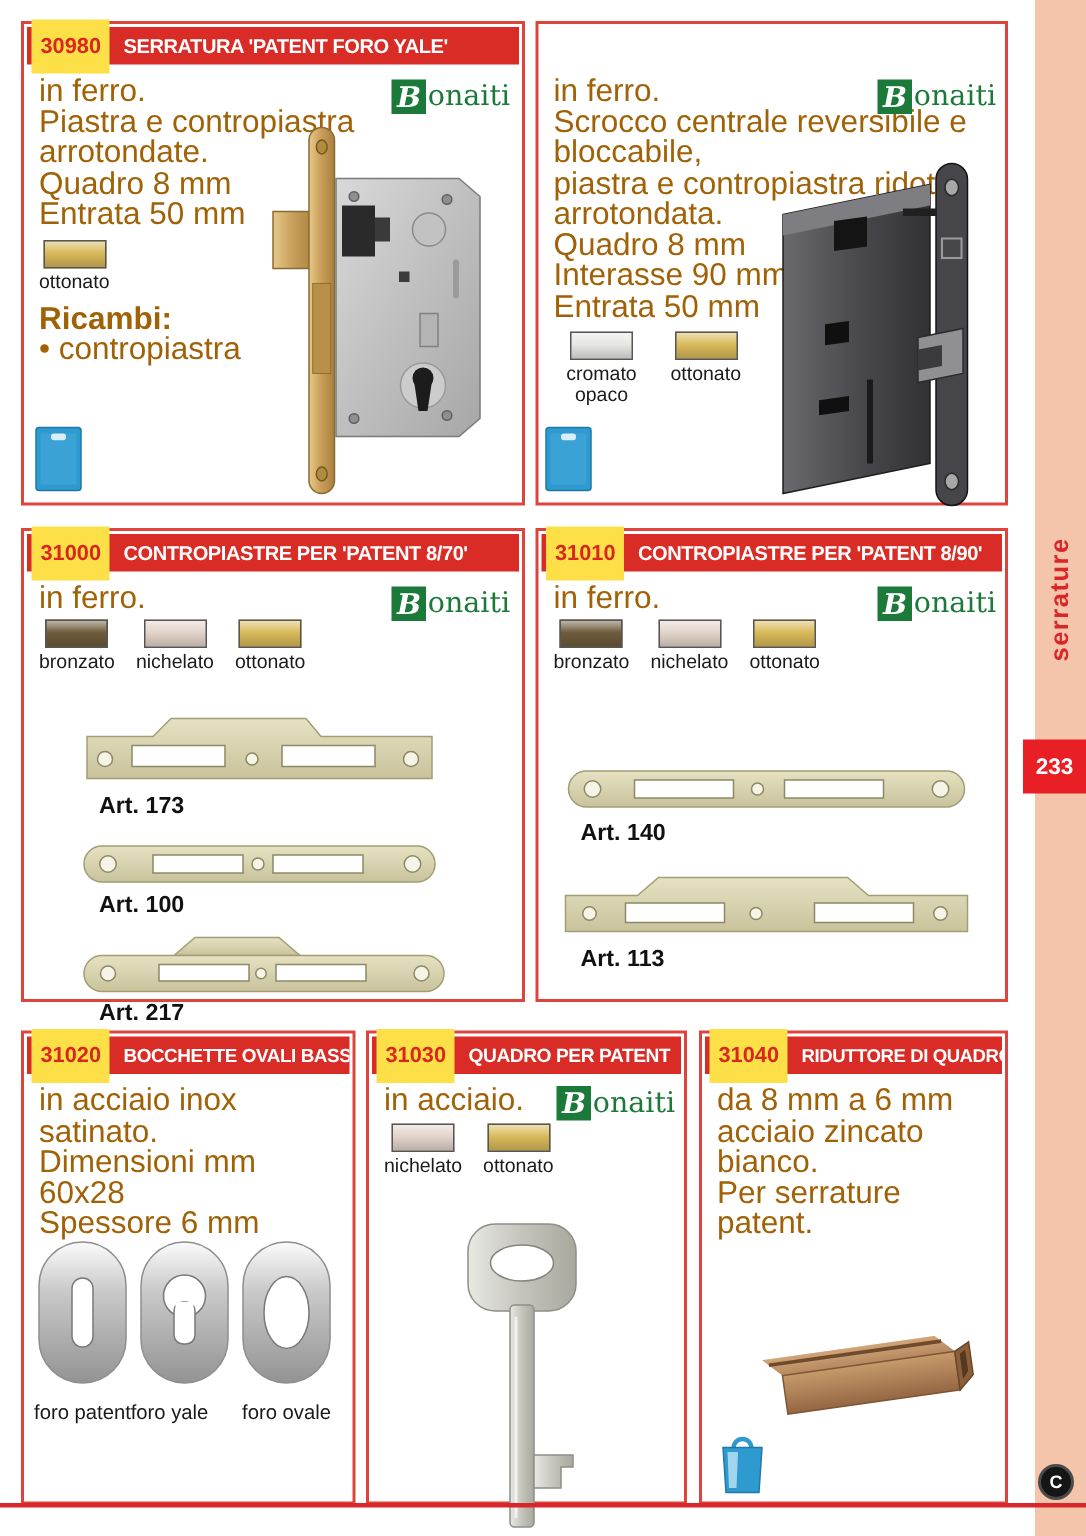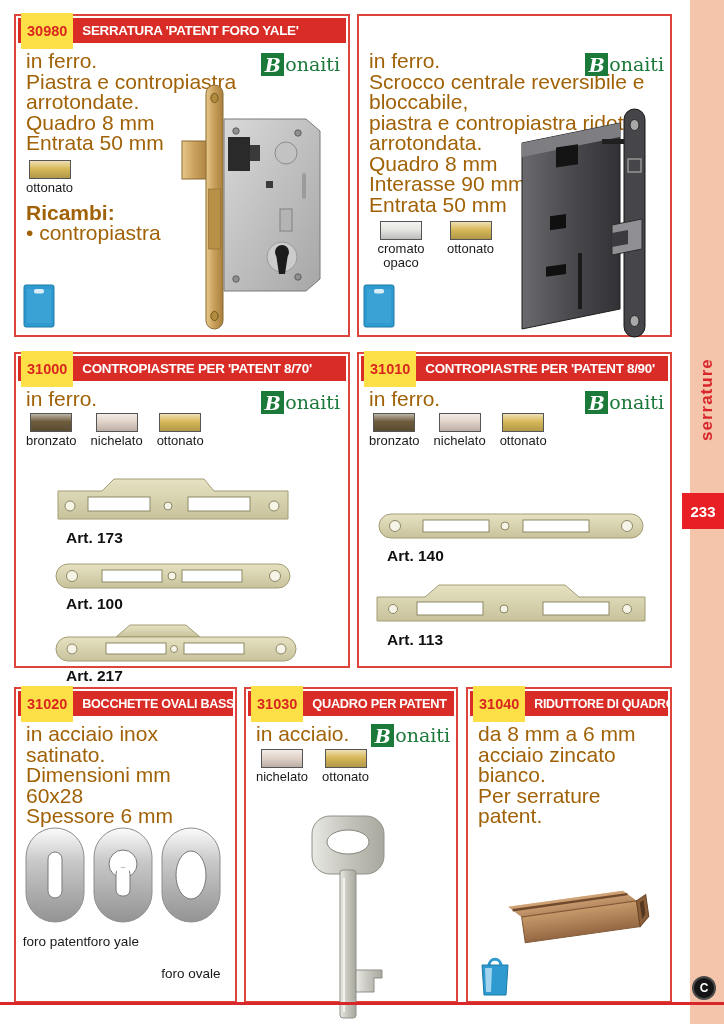--- a/index.html
+++ b/index.html
@@ -332,21 +332,21 @@
         <circle cx="31" cy="38" r="14" fill="#fff" stroke="#787878"></circle>
         <rect x="24" y="42" width="14" height="28" rx="6" fill="#fff" stroke="#787878"></rect>
         <rect x="25" y="42" width="12" height="12" fill="#fff"></rect>
       </svg>
       <svg class="img-abs" style="left:144px; top:108px;" width="62" height="98" viewBox="0 0 62 98">
         <rect x="2" y="2" width="58" height="94" rx="29" fill="url(#chromeG)" stroke="#8e8e8e"></rect>
         <ellipse cx="31" cy="49" rx="15" ry="24" fill="#fff" stroke="#787878"></ellipse>
       </svg>
       <div class="variant-label img-abs" style="left:6px; top:216px; width:66px;">foro patent</div>
       <div class="variant-label img-abs" style="left:66px; top:216px; width:62px;">foro yale</div>
-      <div class="variant-label img-abs" style="left:142px; top:216px; width:66px;margin-top:32px;">foro ovale</div>
+      <div class="variant-label img-abs" style="left:142px; top:216px; width:66px;">foro ovale</div>
     </div>
   </div>
 
   <div class="box" style="left:244px; top:687px; width:214px; height:316px;">
     <div class="box-header">
       <span class="code-chip">31030</span>
       <span class="box-title" style="font-size:12.8px;">QUADRO PER PATENT</span>
     </div>
     <div class="box-body">
       <div class="brand" style="top:6px; right:6px;">

